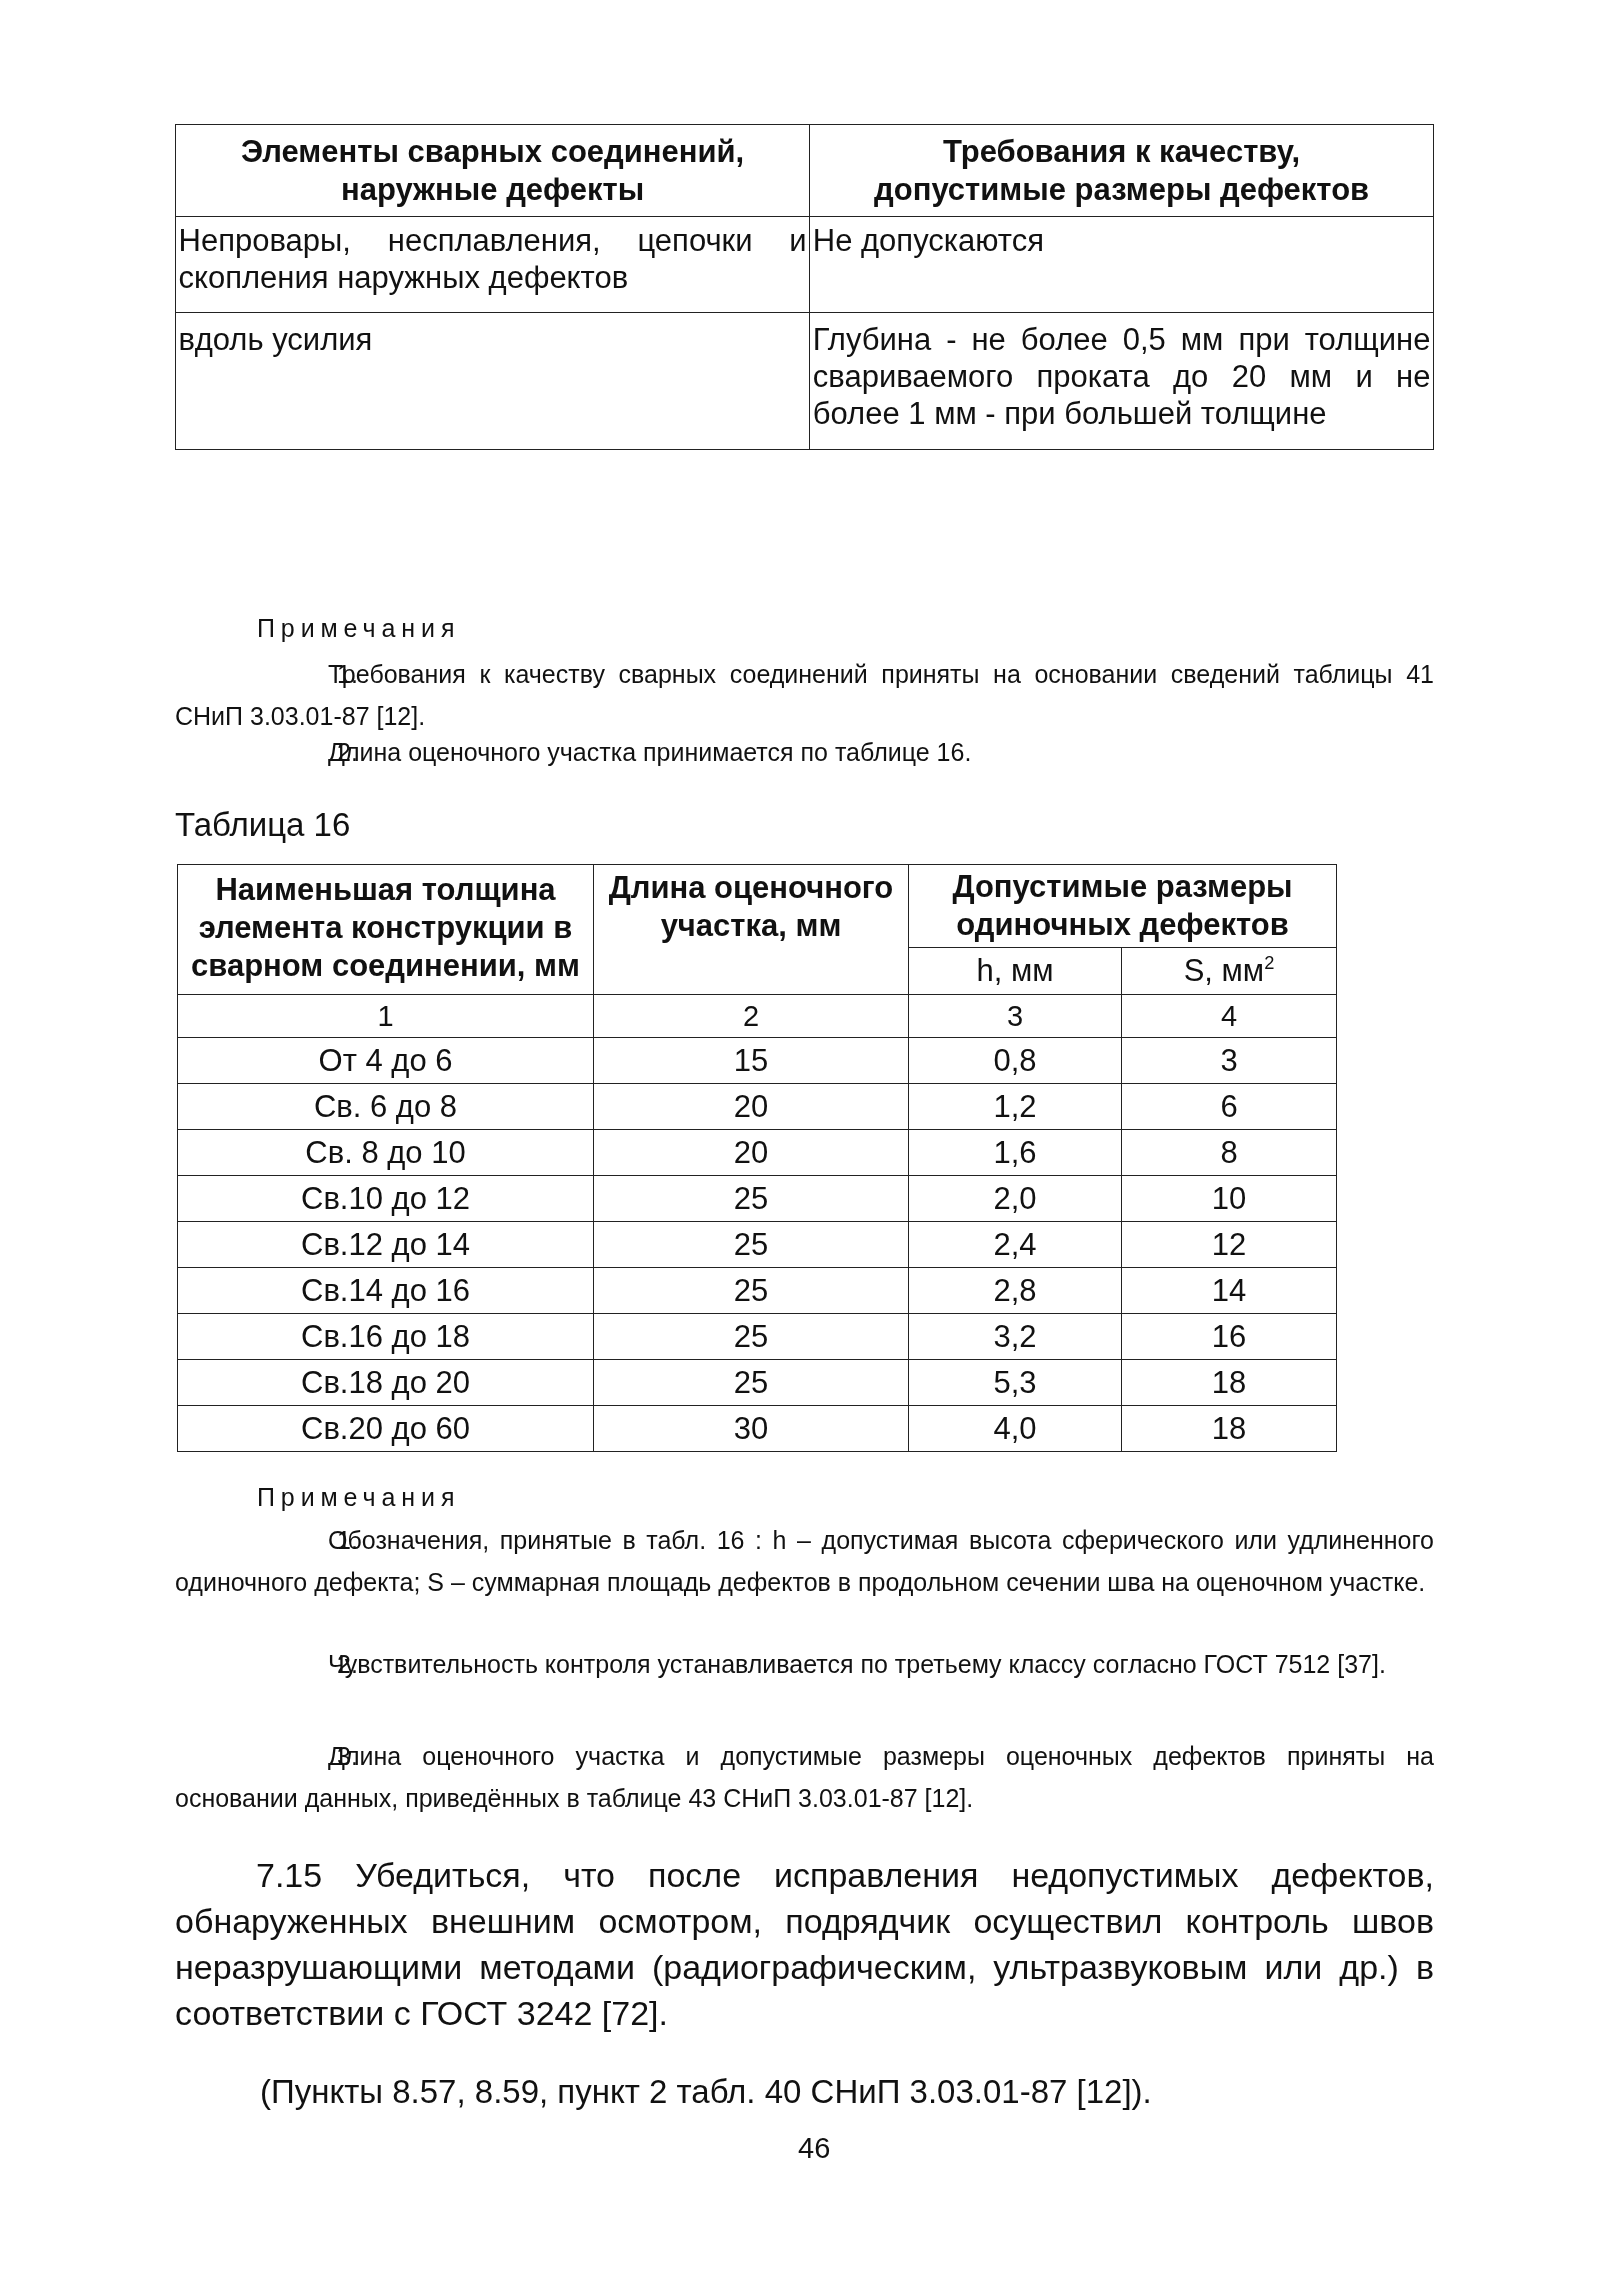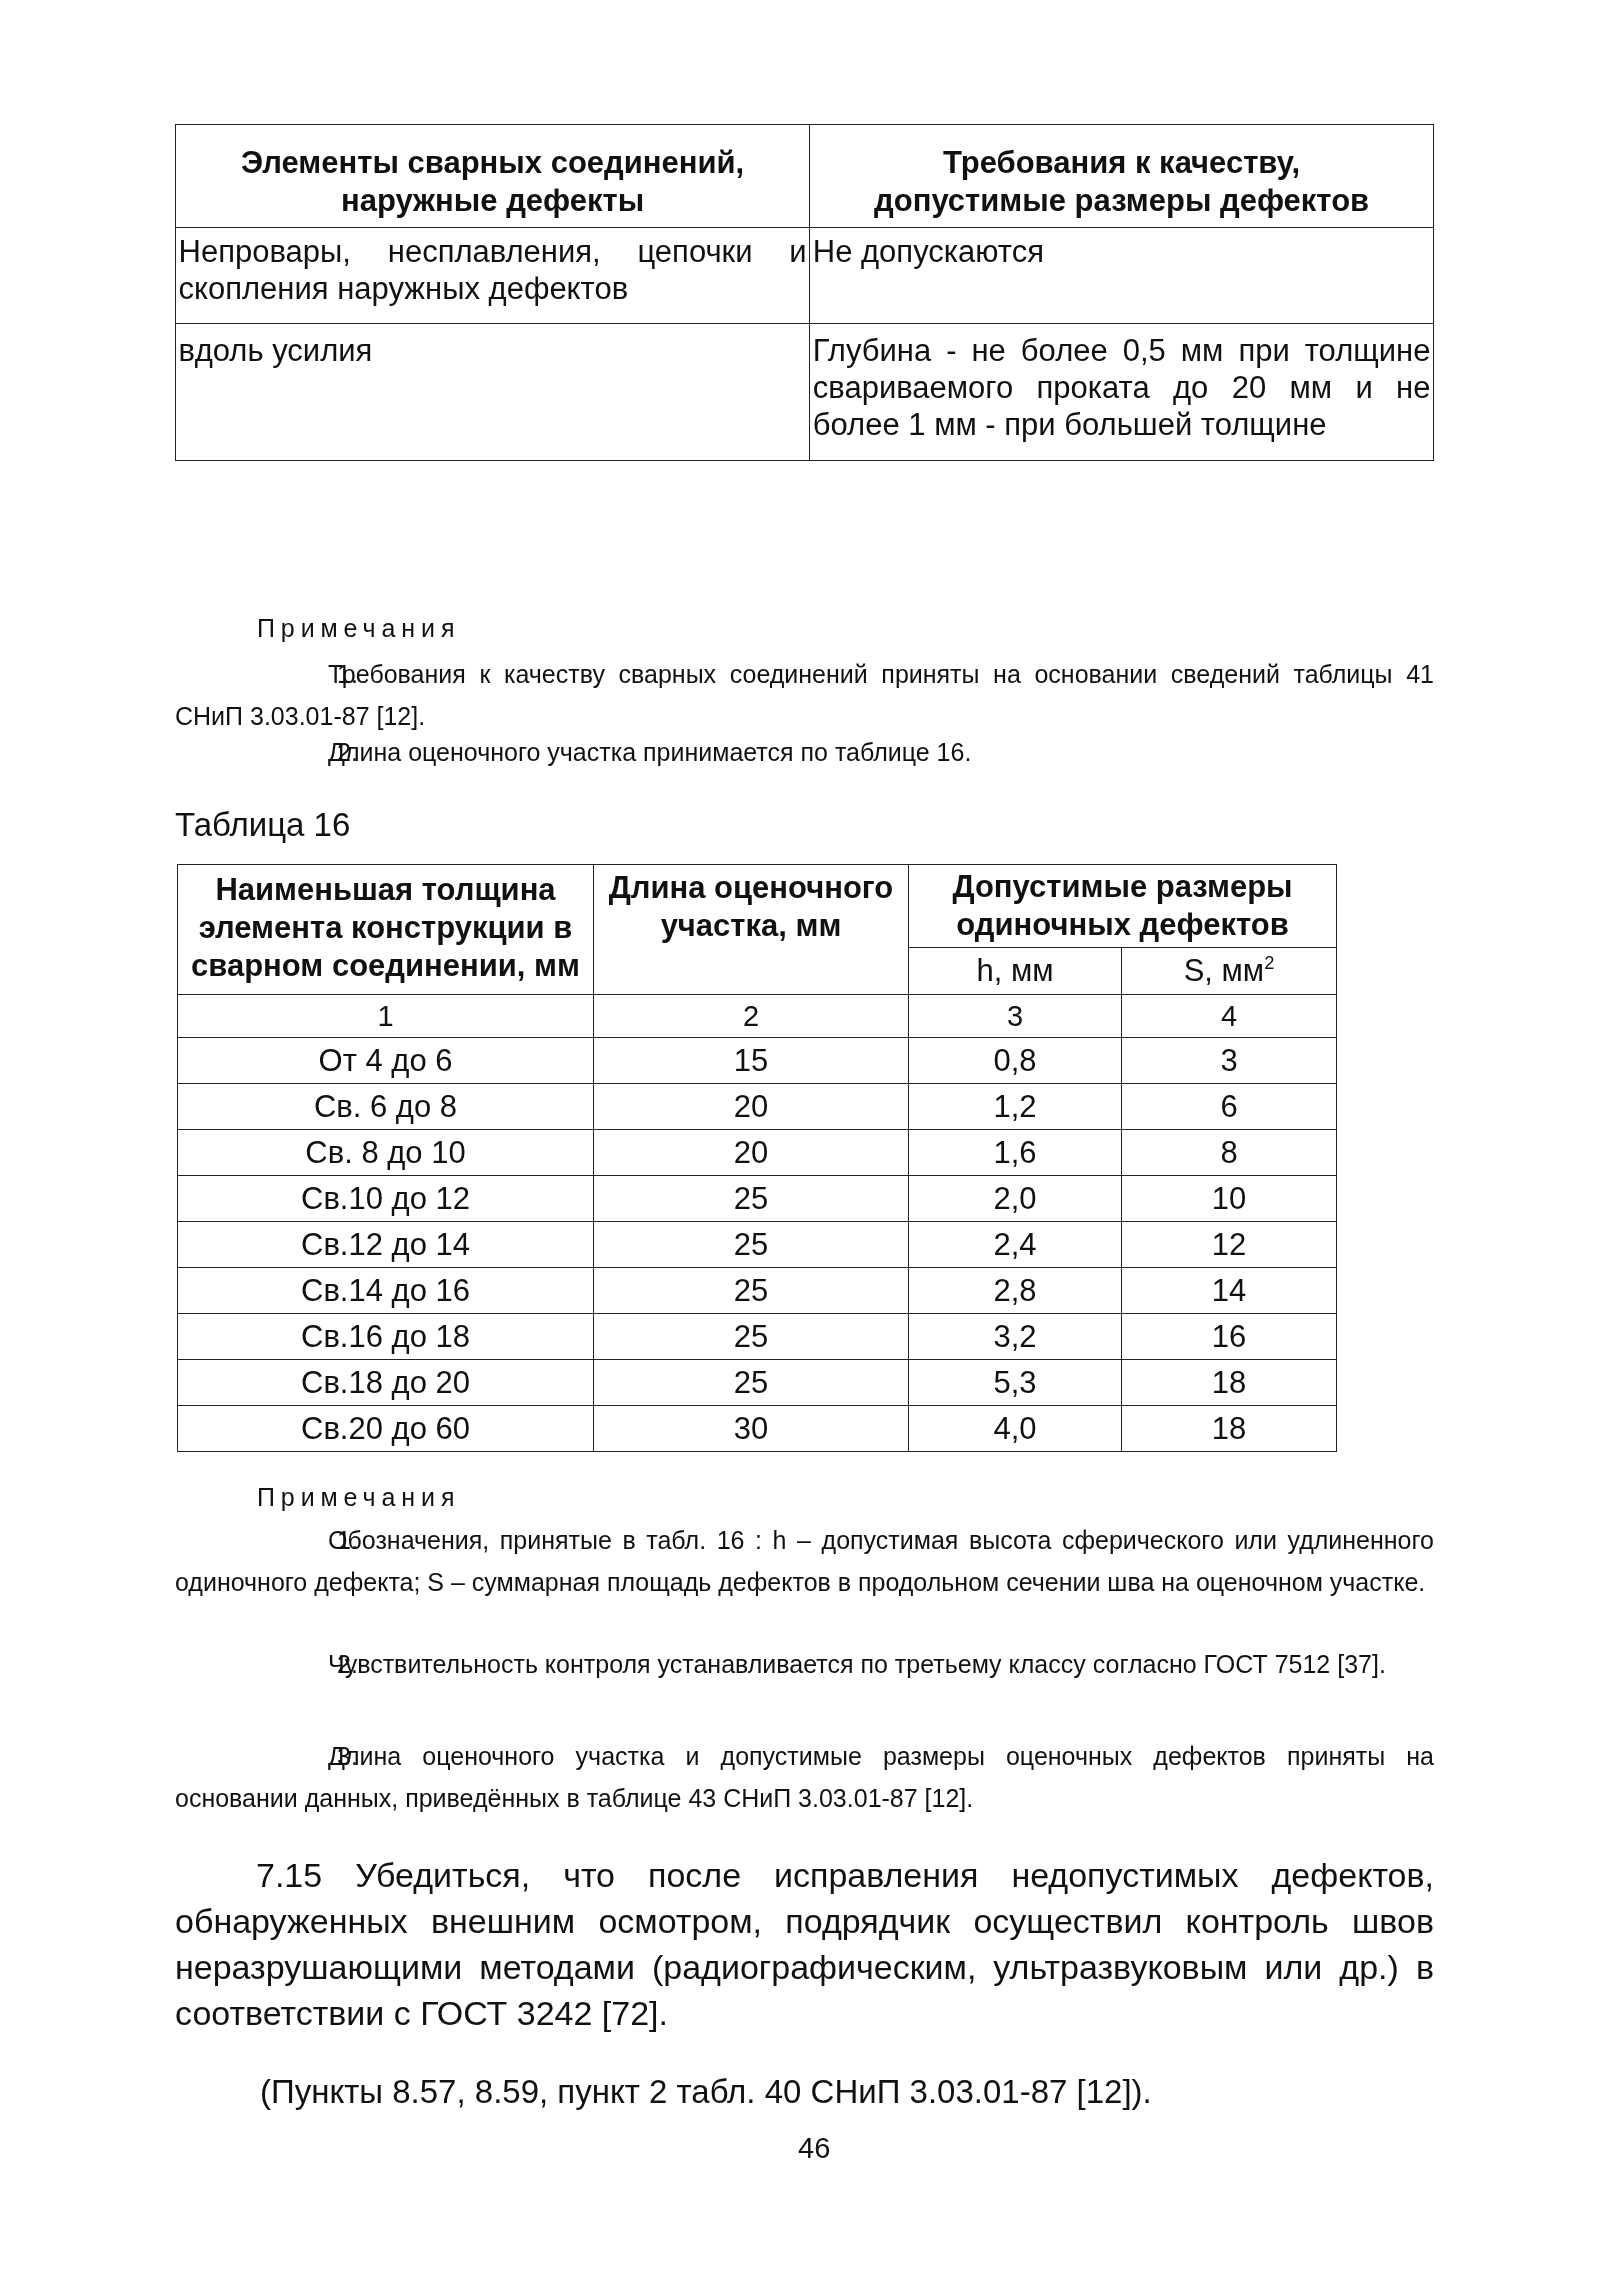--- a/index.html
+++ b/index.html
@@ -6,21 +6,21 @@
   body {
     width: 1623px; height: 2295px; position: relative; overflow: hidden;
     font-family: "Liberation Sans", sans-serif; color: #111111;
   }
   .abs { position: absolute; }
 
   
   table { border-collapse: collapse; table-layout: fixed; }
   #t1 { position: absolute; left: 175px; top: 124px; width: 1259px; }
   #t1 td, #t1 th { border: 1.3px solid #222; vertical-align: top; padding: 0 2.6px; font-size: 31px; line-height: 37px; font-weight: normal; }
-  #t1 th { font-weight: bold; text-align: center; vertical-align: middle; height: 90px; line-height: 38px; padding-top: 12px; }
+  #t1 th { font-weight: bold; text-align: center; vertical-align: middle; height: 90px; line-height: 38px; padding-top: 1px; }
   #t1 .c1 { width: 628px; }
   #t1 tr.r1 td { height: 90px; padding-top: 5.2px; }
   #t1 tr.r2 td { height: 52px; padding-top: 5.2px; }
   #t1 tr.r3 td { height: 128px; padding-top: 7.9px; margin-left: 33px; }
   #t1 tr.r4 td { height: 85px; padding-top: 7.9px; }
   .just { text-align: justify; text-align-last: left; }
 
   
   .notes-title { letter-spacing: 5.9px; font-size: 25px; }
   .note { font-size: 25px; line-height: 42px; text-align: justify; }

